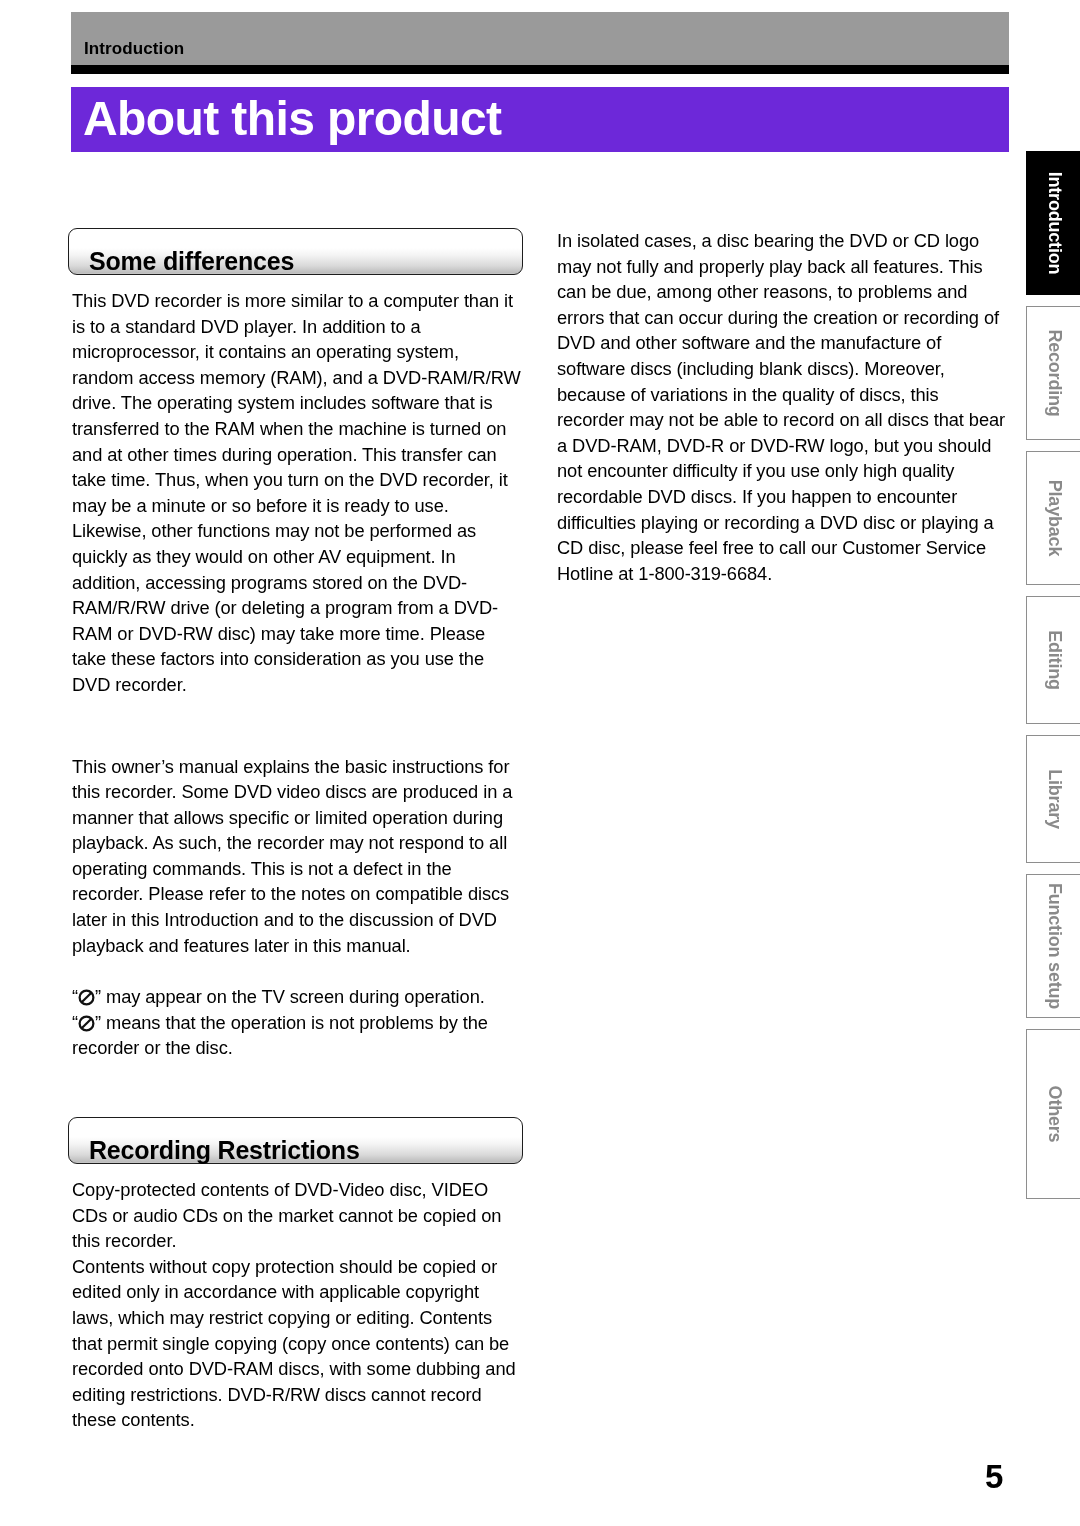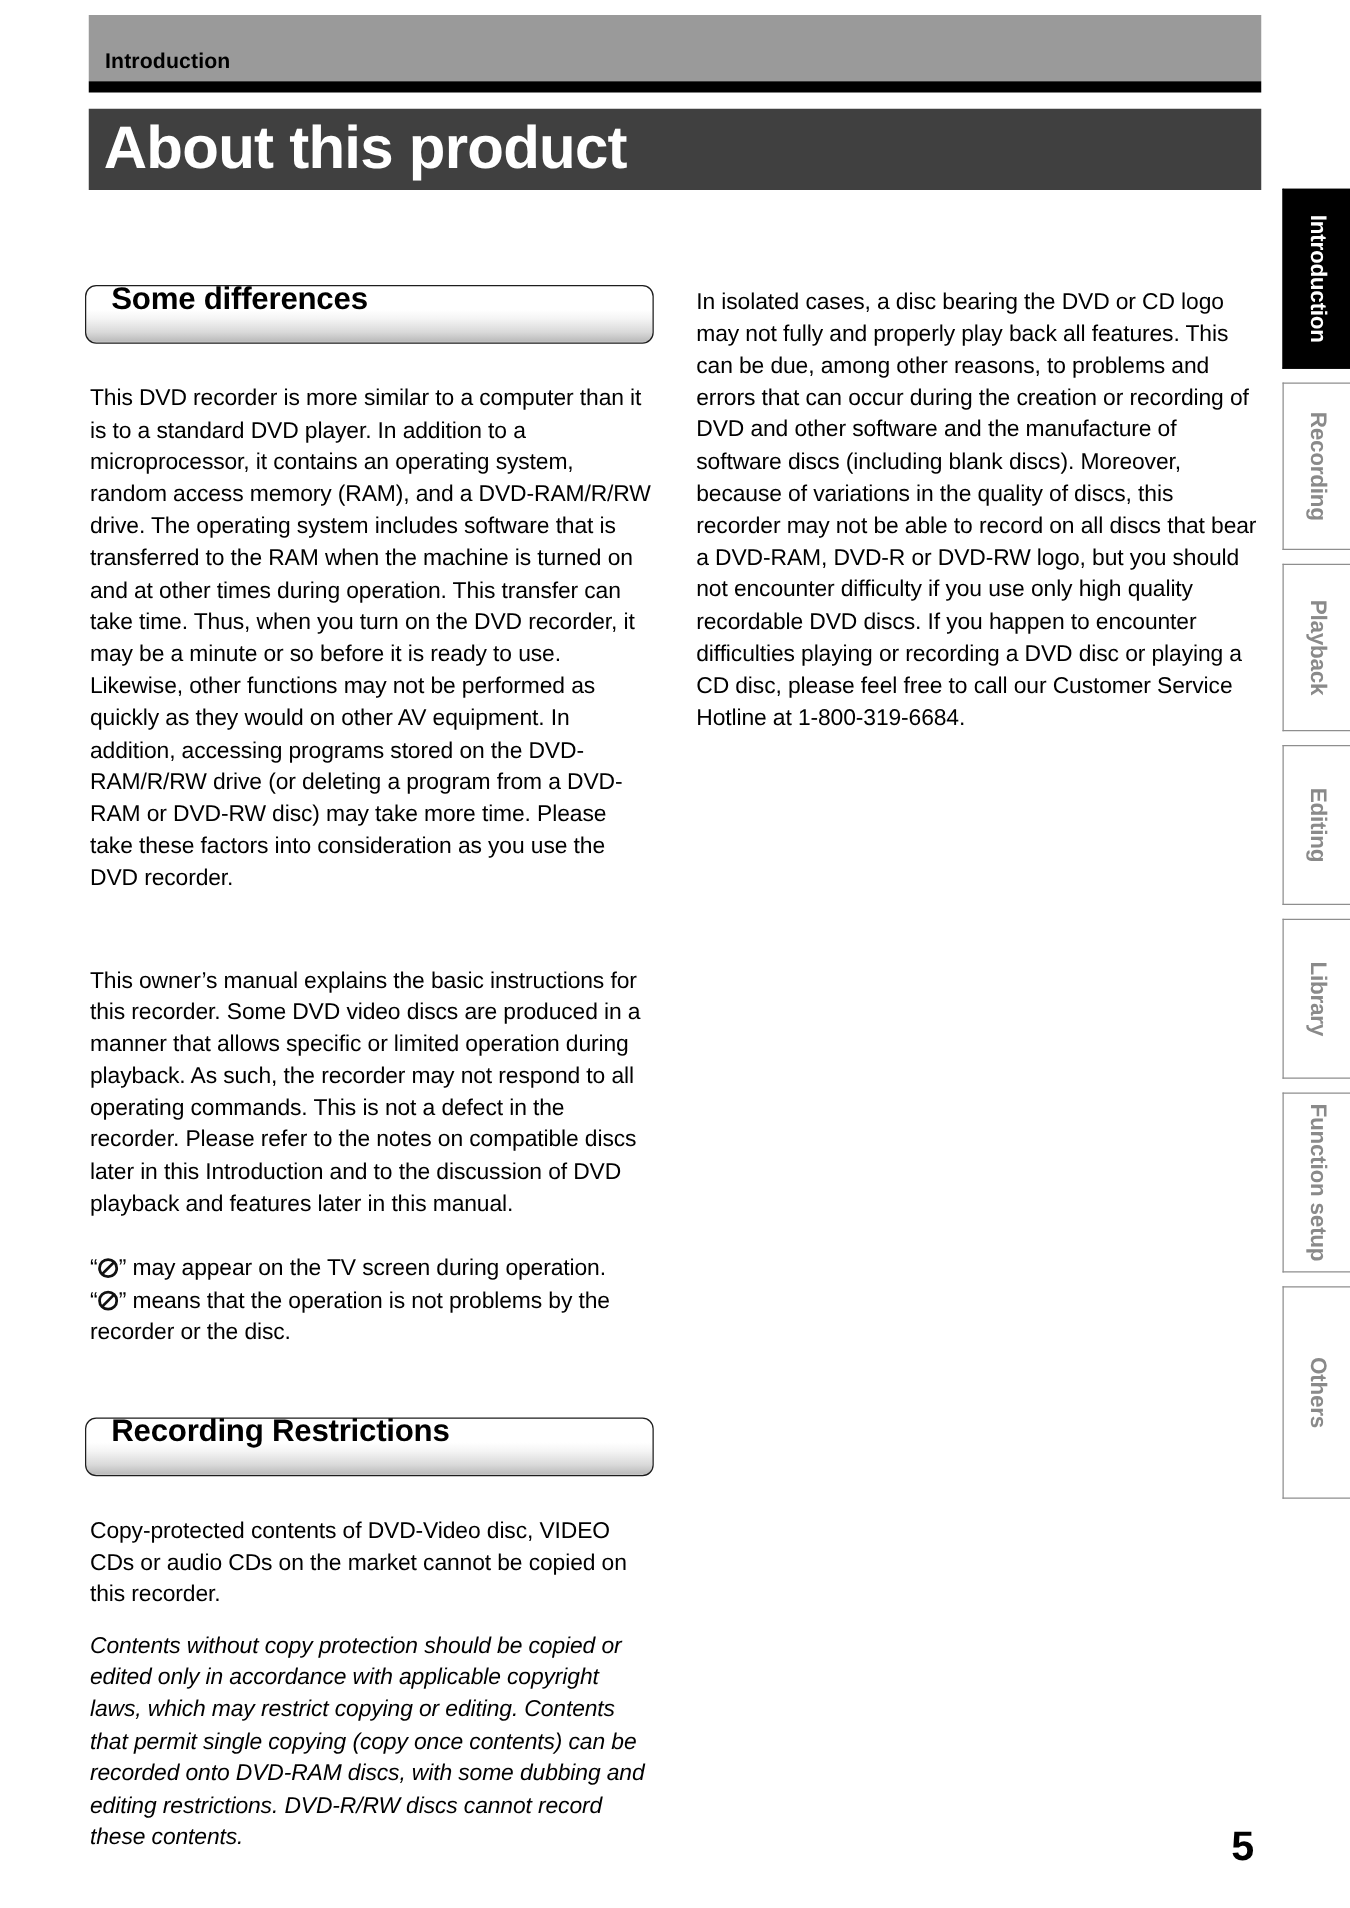--- a/index.html
+++ b/index.html
@@ -40,21 +40,21 @@
     width: 938px;
     height: 9px;
     background: #000000;
   }
   .title-band {
     position: absolute;
     left: 71px;
     top: 87px;
     width: 938px;
     height: 65px;
-    background: #404040;
+    background: #6d28d9;
   }
   .title-band-text {
     position: absolute;
     left: 12px;
     top: 50%;
     transform: translateY(-52%);
     font-size: 48px;
     font-weight: bold;
     color: #ffffff;
     letter-spacing: -0.6px;
@@ -73,43 +73,43 @@
   .sec-head {
     box-sizing: border-box;
     width: 455px;
     height: 47px;
     border: 1.6px solid #1d1d1d;
     border-radius: 9px;
     background: linear-gradient(to bottom,
                 #ffffff 0%, #ffffff 42%, #f4f4f4 58%,
                 #d9d9d9 82%, #bdbdbd 97%, #c9c9c9 100%);
     display: flex;
-    align-items: flex-start;
+    align-items: flex-end;
     padding-left: 20px;
-    margin-bottom: 30px;
+    margin-bottom: 13px;
   }
   .sec-head-text {
     font-size: 25px;
     font-weight: bold;
     color: #000000;
     letter-spacing: -0.2px;
     line-height: 1;
     margin-top: -2px;
   }
 
   
   .para {
     font-size: 18.3px;
     line-height: 25.6px;
     color: #000000;
     margin: 0 0 0 4px;
     letter-spacing: -0.09px;
     white-space: pre-line;
   }
-  .para + .para { margin-top: 15px; font-style: italic; }
+  .para + .para { margin-top: 0; }
   .gap-lg { height: 56px; }
   .gap-md { height: 26px; }
 
   
   .nosign {
     display: inline-block;
     width: 17px;
     height: 17px;
     vertical-align: -3px;
     position: relative;

